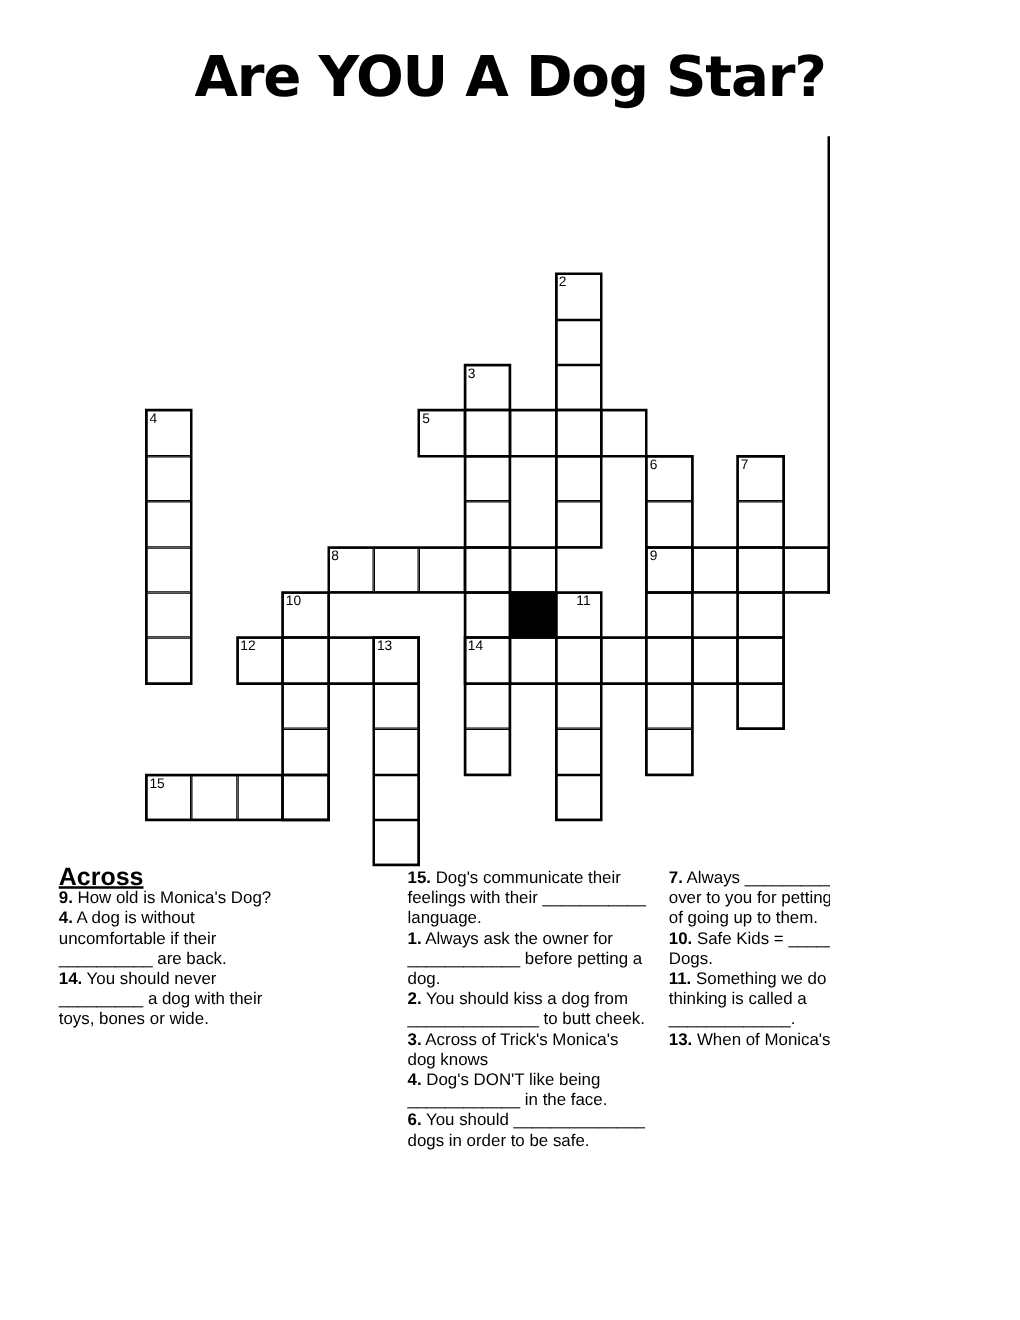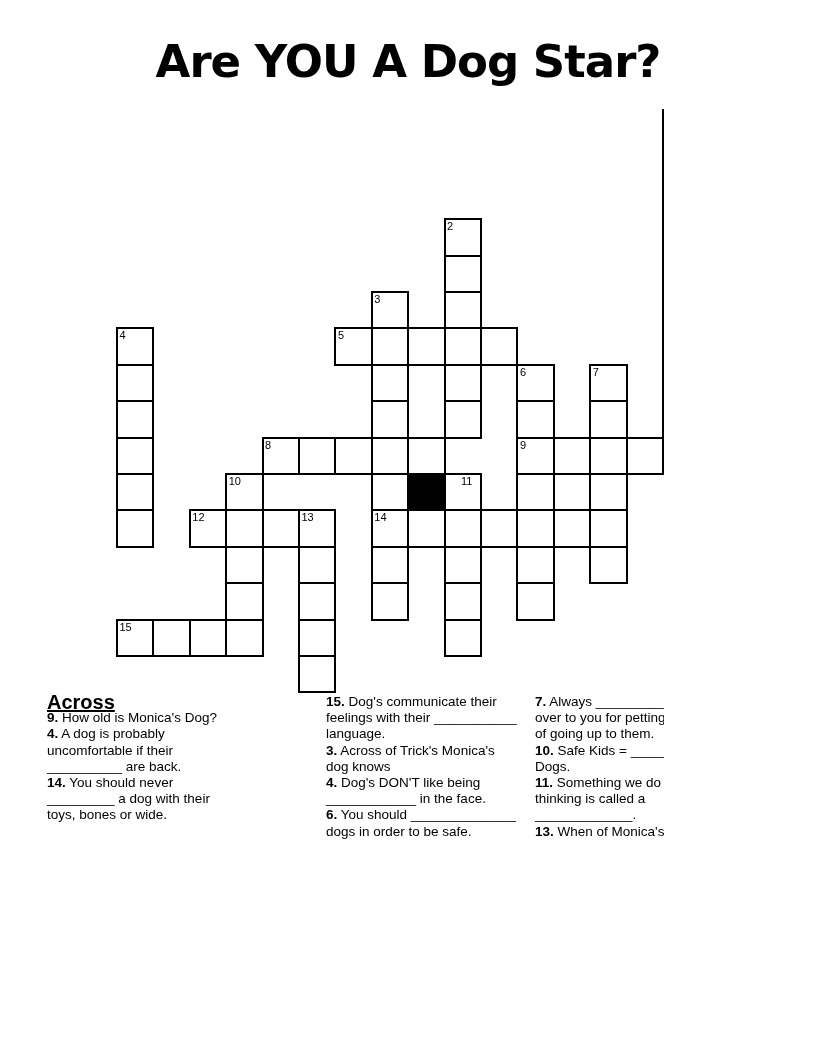--- a/index.html
+++ b/index.html
@@ -139,32 +139,37 @@
       <span class="cellnum" style="left: 344px; top: 366px; text-align: right;">11</span>
       <span class="cellnum" style="left: 75.3px; top: 402.4px;">12</span>
       <span class="cellnum" style="left: 184.5px; top: 402.4px;">13</span>
       <span class="cellnum" style="left: 257.3px; top: 402.4px;">14</span>
       <span class="cellnum" style="left: 2.5px; top: 511.6px;">15</span>
     </div>
 
   <div class="ccol" id="clue-col-1">
     <p class="clue-heading">Across</p>
     <p class="clue"><span class="cnum">9.</span> <span class="ctext">How old is Monica's Dog?</span></p>
-    <p class="clue"><span class="cnum">4.</span> <span class="ctext">A dog is probably
+    <p class="clue"><span class="cnum">4.</span> <span class="ctext">A dog is without
 uncomfortable if their
 __________ are back.</span></p>
     <p class="clue"><span class="cnum">14.</span> <span class="ctext">You should never
 _________ a dog with their
 toys, bones or wide.</span></p>
   </div>
 
   <div class="ccol" id="clue-col-2">
     <p class="clue"><span class="cnum">15.</span> <span class="ctext">Dog's communicate their
 feelings with their ___________
 language.</span></p>
+    <p class="clue"><span class="cnum">1.</span> <span class="ctext">Always ask the owner for
+____________ before petting a
+dog.</span></p>
+    <p class="clue"><span class="cnum">2.</span> <span class="ctext">You should kiss a dog from
+______________ to butt cheek.</span></p>
     <p class="clue"><span class="cnum">3.</span> <span class="ctext">Across of Trick's Monica's
 dog knows</span></p>
     <p class="clue"><span class="cnum">4.</span> <span class="ctext">Dog's DON'T like being
 ____________ in the face.</span></p>
     <p class="clue"><span class="cnum">6.</span> <span class="ctext">You should ______________
 dogs in order to be safe.</span></p>
   </div>
 
   <div class="ccol" id="clue-col-3">
     <p class="clue"><span class="cnum">7.</span> <span class="ctext">Always ___________ a dog

